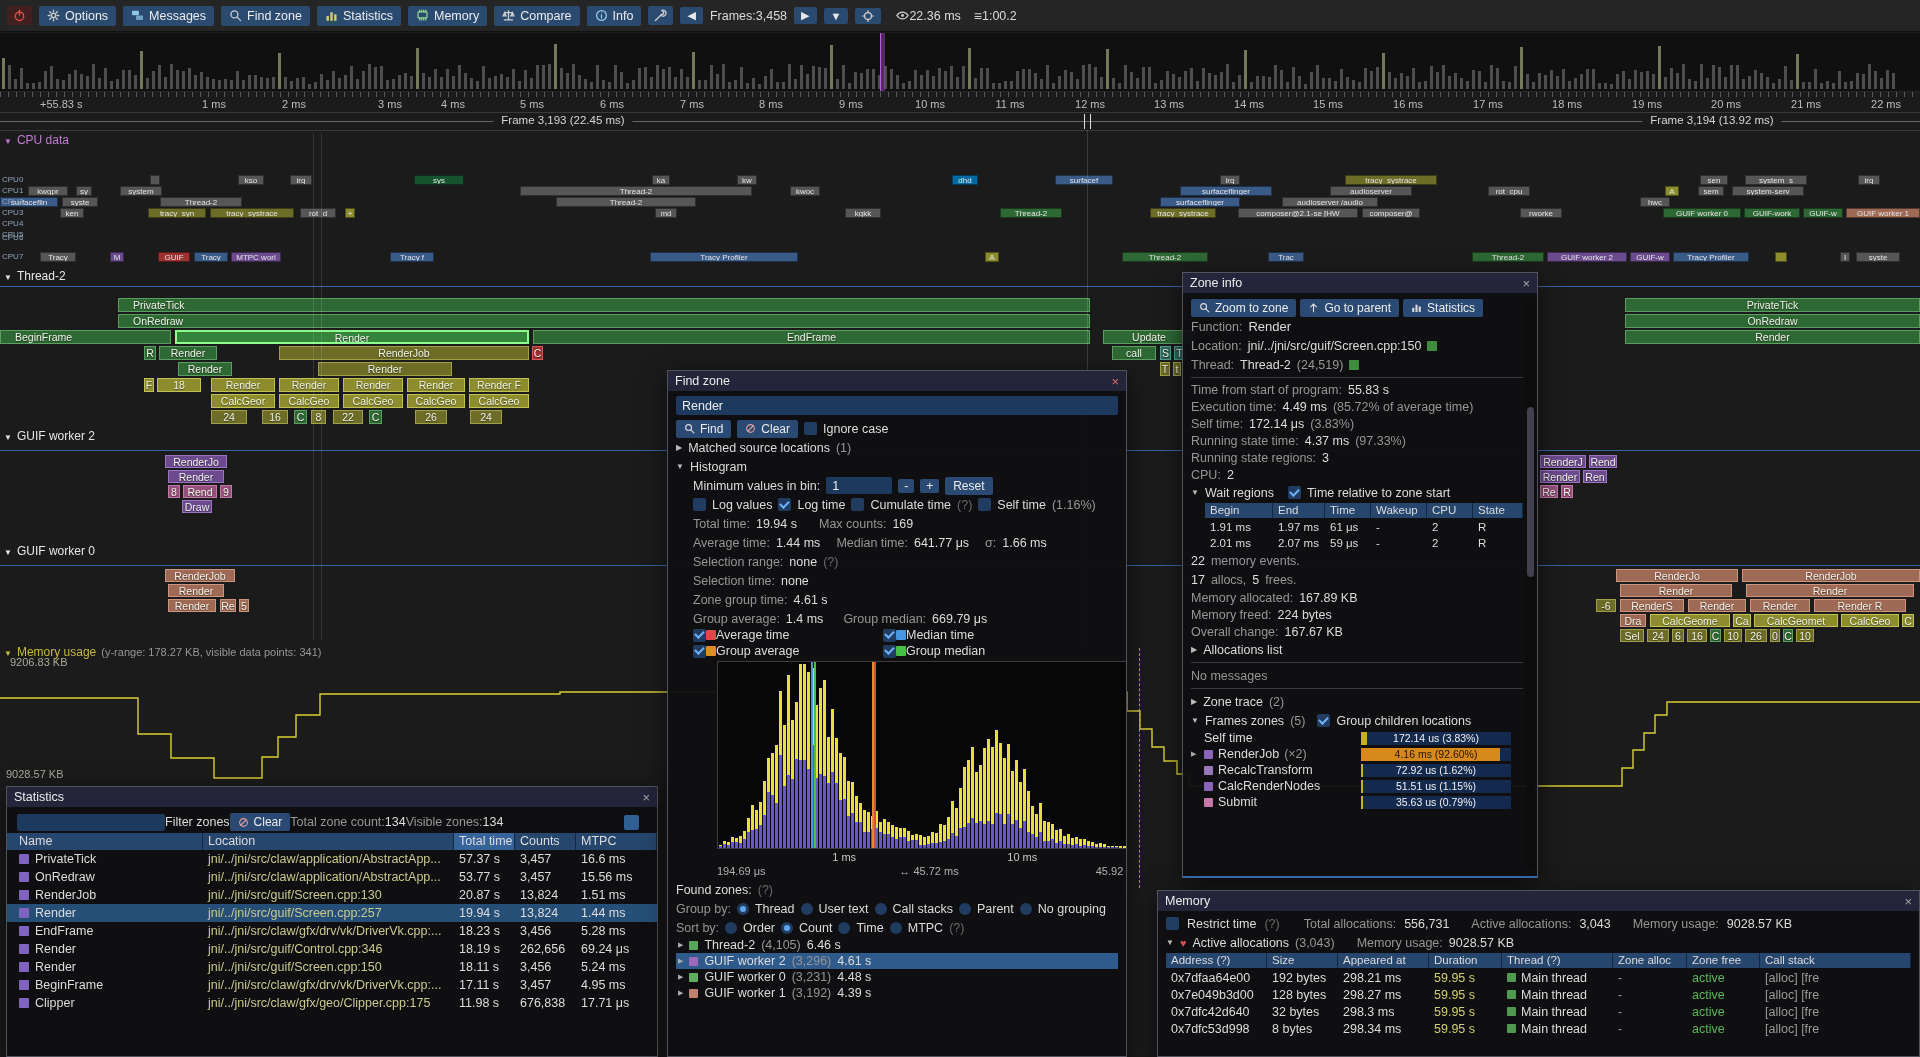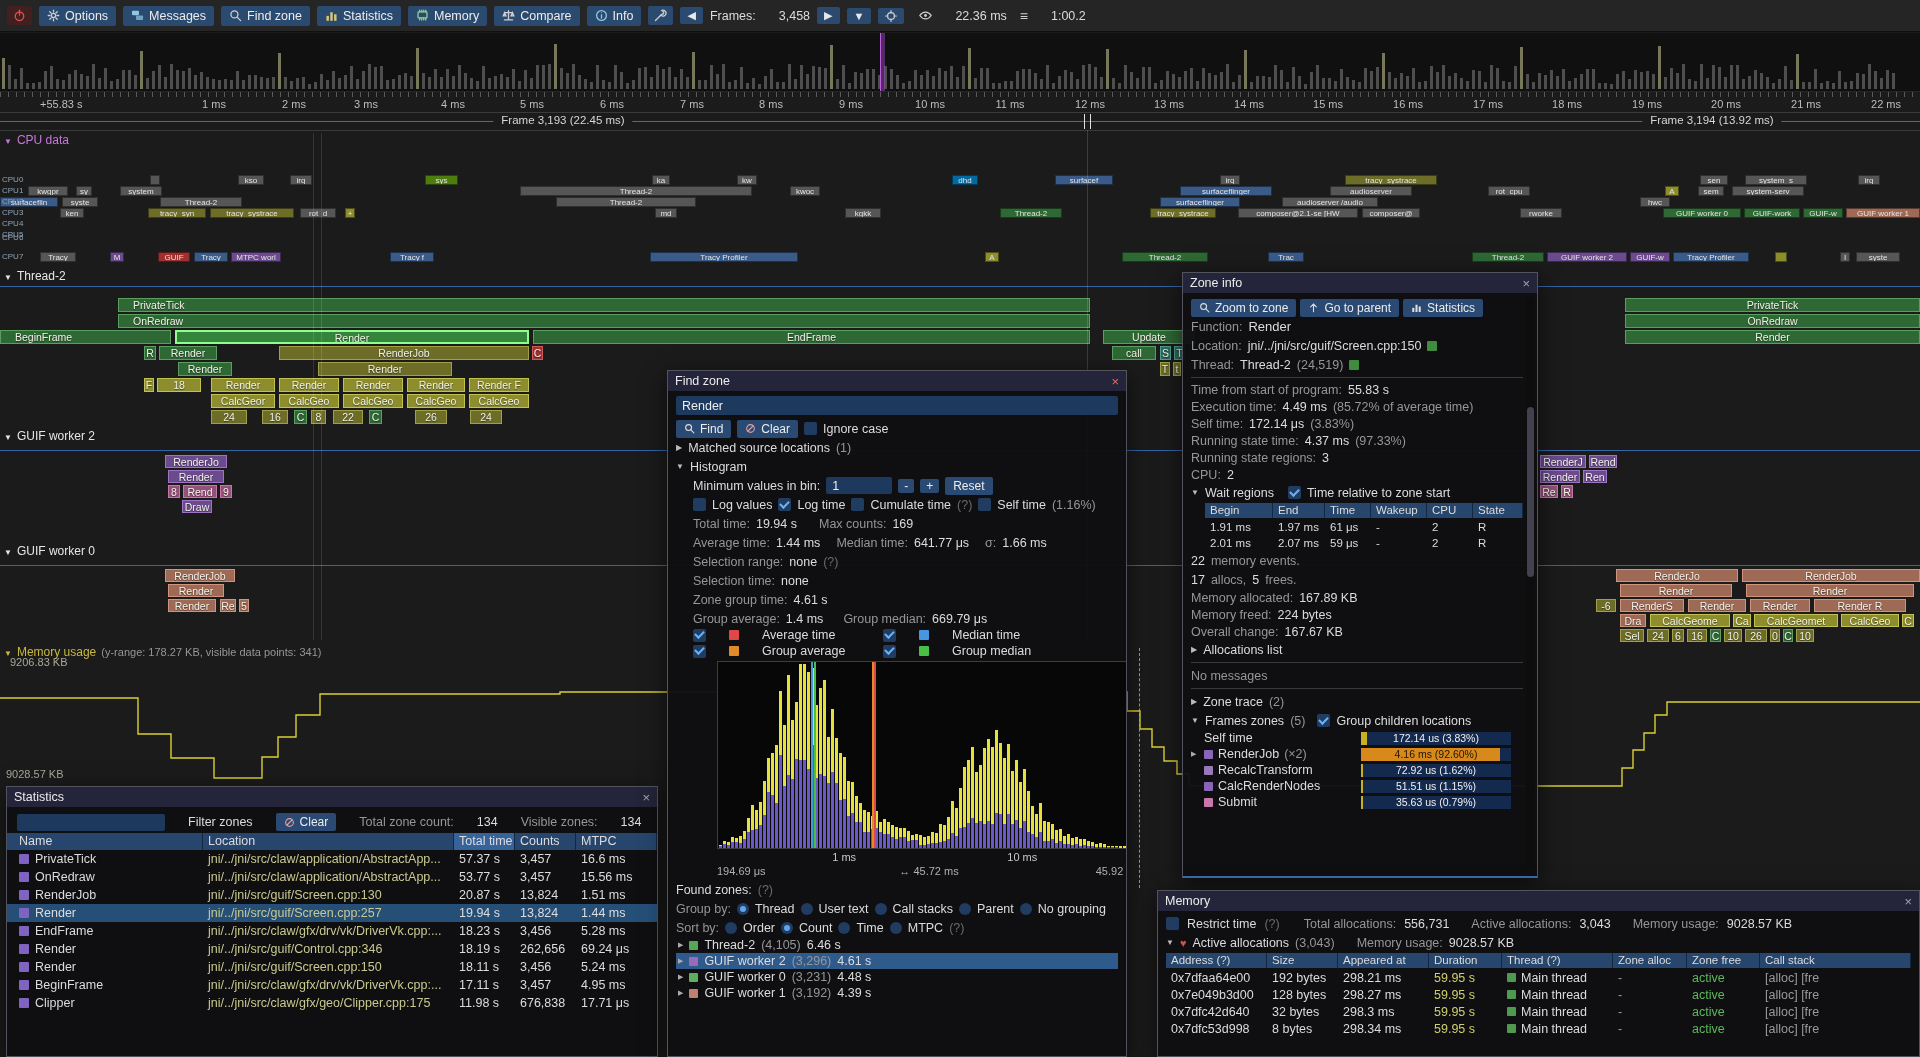--- a/index.html
+++ b/index.html
@@ -1,20 +1,20 @@
 <!DOCTYPE html>
 <html><head>
 <meta charset="utf-8">
 <style>
   html,body{margin:0;padding:0;width:1920px;height:1057px;overflow:hidden;background:#1b1b1b;
     font-family:"Liberation Sans",sans-serif;color:#dcdcdc;font-size:12.5px}
   #app{position:relative;width:1920px;height:1057px;overflow:hidden}
   .lab{color:#969696}
   .q{color:#6a6a6a}
-  .fl{display:flex;align-items:center;gap:23px;white-space:nowrap;overflow:hidden}
+  .fl{display:flex;align-items:center;gap:0;white-space:nowrap;overflow:hidden}
   .ln{min-height:19px;display:flex;align-items:center;gap:6px;white-space:nowrap;overflow:hidden}
   
   #toolbar{position:absolute;top:0;left:0;right:0;height:32px;background:#252526;border-bottom:1px solid #101010;
     display:flex;align-items:center;gap:7px;padding:0 7px;z-index:6;box-sizing:border-box}
   .tbtn{display:flex;align-items:center;gap:5px;background:#2b4a70;border-radius:2px;padding:3px 8px;color:#ececec;cursor:pointer}
   .pbtn{background:#432020;padding:3px 6px}
   .navbtn{background:#2b4a70;border-radius:2px;padding:2px 7px;font-size:11px;color:#e8e8e8;cursor:pointer}
   .ic{display:inline-block;vertical-align:-2px}
   
   #framestrip{position:absolute;top:33px;left:0;right:0;height:58px;background:#101010;border-bottom:1px solid #262626;overflow:hidden}
@@ -494,21 +494,21 @@
       <div class="fbar" style="left:1892px;height:16px;background:#4e4e4e"></div>
       <div style="position:absolute;top:0;bottom:0;left:880px;width:4px;background:rgba(160,80,200,.45);border-left:1px solid #c060e0"></div>
     </div>
 
   <div id="ruler">
     <div id="ruler-ticks"></div>
     <div class="rtick" style="left:40px;transform:none">+55.83 s</div>
     <div id="ruler-labels">
         <div class="rtick" style="left:214px">1 ms</div>
         <div class="rtick" style="left:294px">2 ms</div>
-        <div class="rtick" style="left:366px">3 ms</div>
+        <div class="rtick" style="left:390px">3 ms</div>
         <div class="rtick" style="left:453px">4 ms</div>
         <div class="rtick" style="left:532px">5 ms</div>
         <div class="rtick" style="left:612px">6 ms</div>
         <div class="rtick" style="left:692px">7 ms</div>
         <div class="rtick" style="left:771px">8 ms</div>
         <div class="rtick" style="left:851px">9 ms</div>
         <div class="rtick" style="left:930px">10 ms</div>
         <div class="rtick" style="left:1010px">11 ms</div>
         <div class="rtick" style="left:1090px">12 ms</div>
         <div class="rtick" style="left:1169px">13 ms</div>
@@ -539,21 +539,21 @@
   <div class="sechdr" style="top:133px;color:#c678d8">
     <span class="arr">▼</span>
     <span>CPU data</span>
   </div>
   <div id="cpu-rows">
       <div class="cpurow" style="top:175px">
         <span class="cpulab">CPU0</span>
         <div class="cseg" style="left:150px;width:10px;background:#565656"></div>
         <div class="cseg" style="left:238px;width:26px;background:#565656">kso</div>
         <div class="cseg" style="left:290px;width:22px;background:#565656">irq</div>
-        <div class="cseg" style="left:425px;width:33px;background:#4d7c0f">sys</div>
+        <div class="cseg" style="left:414px;width:50px;background:#14532d">sys</div>
         <div class="cseg" style="left:652px;width:18px;background:#565656">ka</div>
         <div class="cseg" style="left:737px;width:20px;background:#565656">kw</div>
         <div class="cseg" style="left:952px;width:26px;background:#0369a1">dhd</div>
         <div class="cseg" style="left:1055px;width:58px;background:#3a5a88">surfacef</div>
         <div class="cseg" style="left:1220px;width:20px;background:#565656">irq</div>
         <div class="cseg" style="left:1345px;width:92px;background:#6d6d28">tracy_systrace</div>
         <div class="cseg" style="left:1700px;width:28px;background:#565656">sen</div>
         <div class="cseg" style="left:1745px;width:62px;background:#565656">system_s</div>
         <div class="cseg" style="left:1858px;width:22px;background:#565656">irq</div>
       </div>

